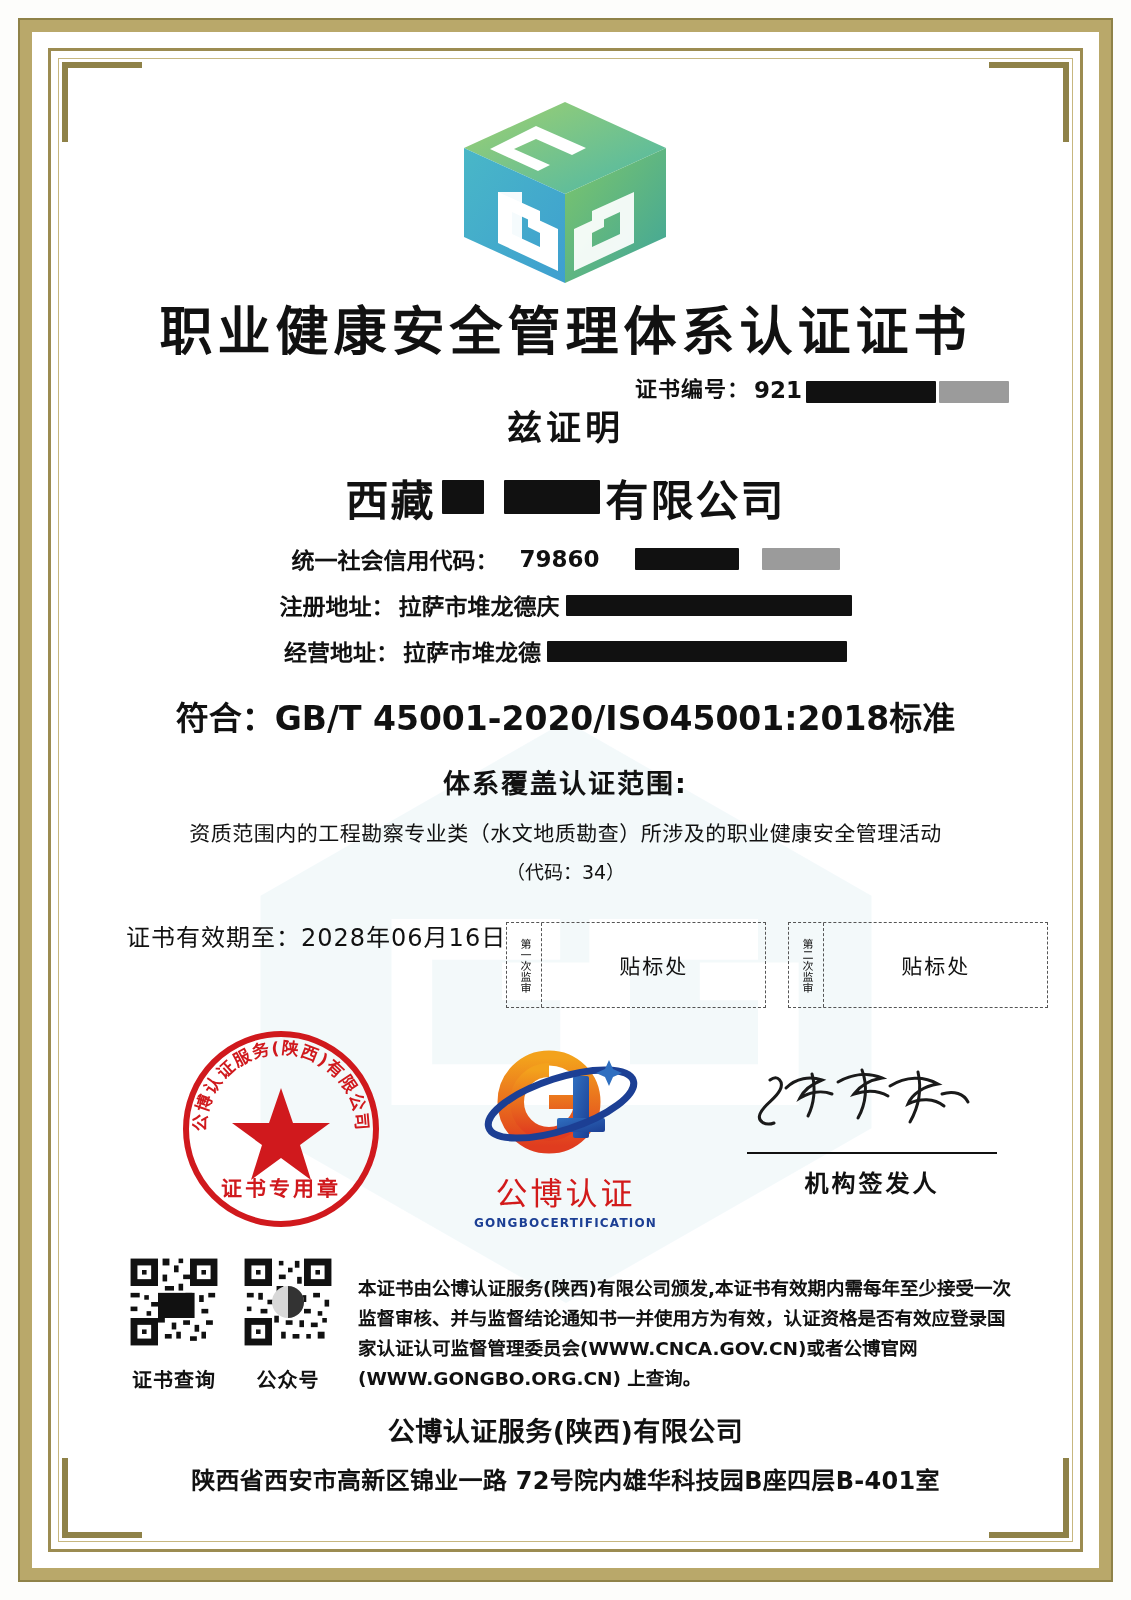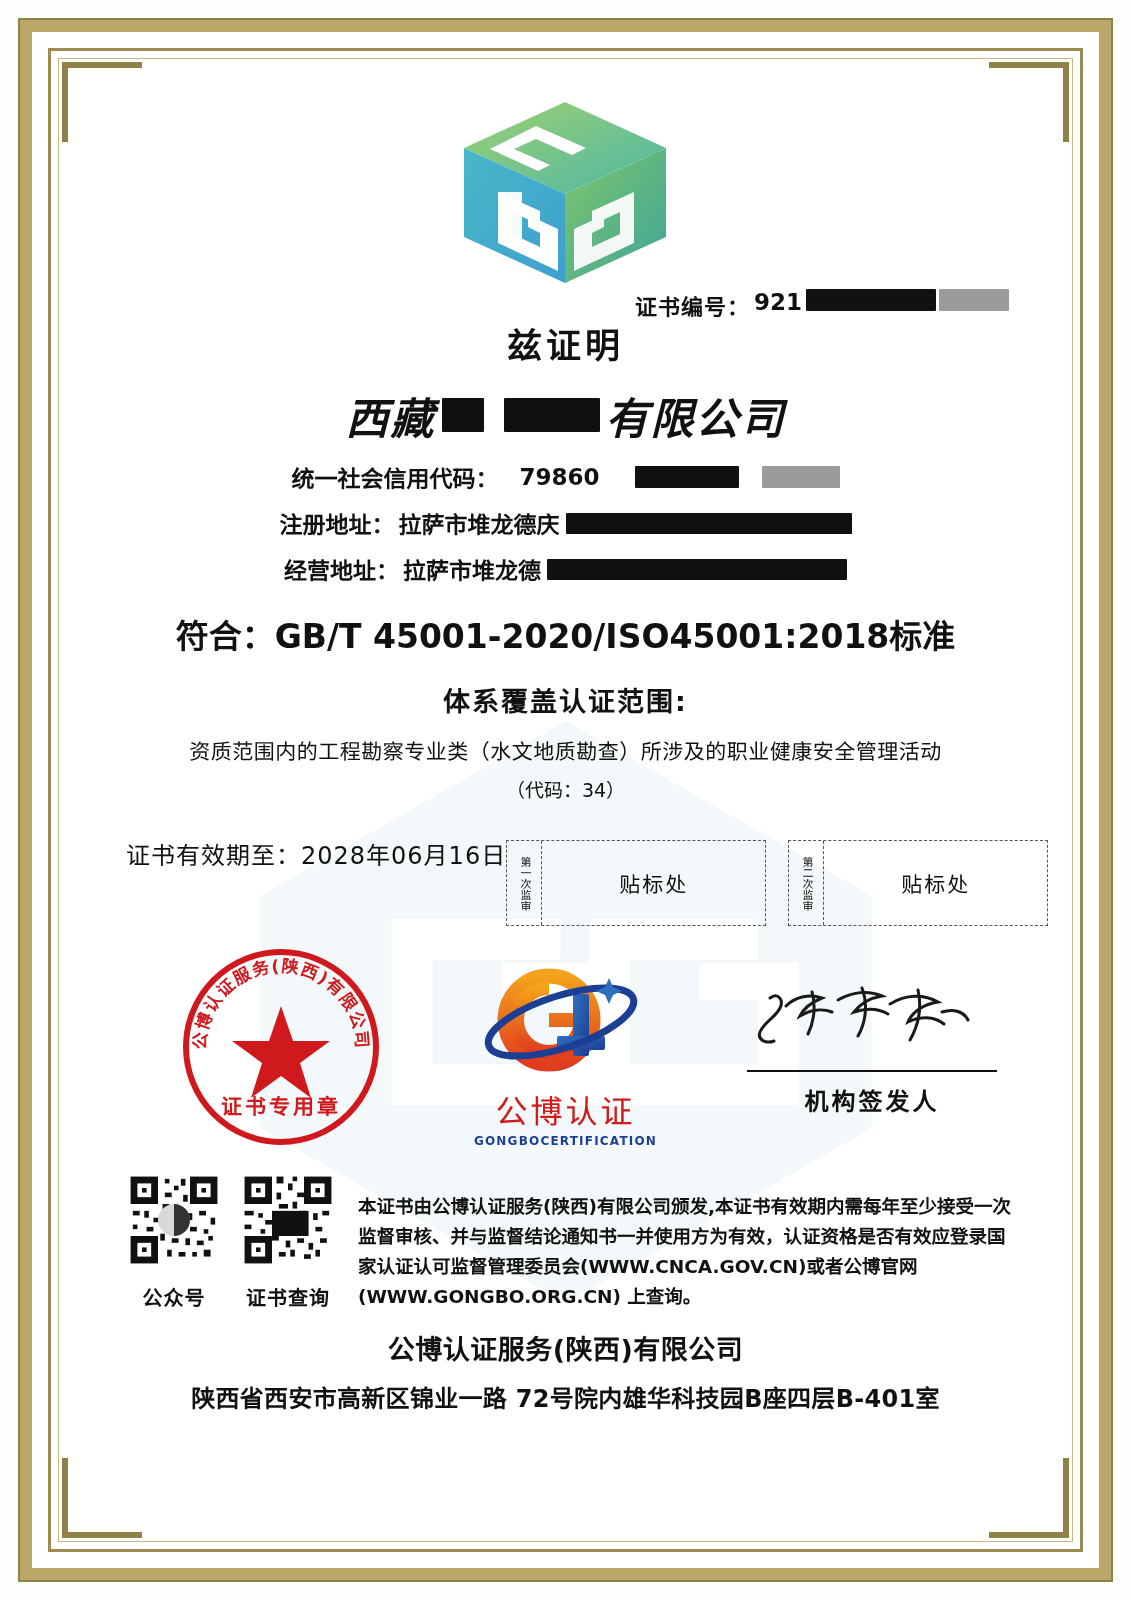--- a/index.html
+++ b/index.html
@@ -59,22 +59,22 @@
   .cert-title{
     margin-top:14px;
     font-size:53px;
     font-weight:bold;
     letter-spacing:5px;
     color:#111;
     line-height:1.08;
     white-space:nowrap;
   }
   .cert-no-row{
-    margin-top:0;
-    display:flex;justify-content:flex-end;align-items:flex-start;
+    margin-top:11px;
+    display:flex;justify-content:flex-end;align-items:flex-end;
     padding-right:30px;
   }
   .cert-no-label{
     font-size:22px;font-weight:bold;color:#111;letter-spacing:1px;
   }
   .cert-no-value{
     font-size:23px;font-weight:bold;color:#111;margin-left:4px;
   }
   .redact{
     display:inline-block;vertical-align:middle;
@@ -82,21 +82,21 @@
   }
   .redact.grey{background:#9b9b9b;}
   .redact.dark{background:#111;}
   .hereby{
     margin-top:-4px;
     font-size:35px;font-weight:bold;letter-spacing:4px;color:#111;
   }
   .company{
     margin-top:16px;
     font-size:43px;font-weight:bold;letter-spacing:2px;color:#111;
-    display:flex;align-items:center;justify-content:center;gap:6px;font-style:italic;
+    display:flex;align-items:center;justify-content:center;gap:6px;
   }
   .credit-row{
     margin-top:14px;
     font-size:23px;font-weight:bold;color:#111;
     display:flex;align-items:center;justify-content:center;gap:21px;
   }
   .addr{
     margin-top:12px;
     font-size:23px;font-weight:bold;color:#111;
     display:flex;align-items:center;justify-content:center;gap:4px;
@@ -247,20 +247,21 @@
 
         <g fill="#ffffff">
           <path d="M78 26 l50 22 -14 7 -36 -16 -22 10 36 16 -12 6 -48 -22z"></path>
           <path d="M40 92 h24 v56 l-24 -11z" opacity="0.95"></path>
           <path d="M40 92 l42 19 v14 l-28 -13 v22 l28 13 v-14 l-12 -6 v-12 l30 14 v42 l-60 -28z"></path>
           <path d="M176 92 l-42 19 v14 l28 -13 v22 l-28 13 v-14 l12 -6 v-12 l-30 14 v42 l60 -28z" opacity="0.92"></path>
         </g>
       </svg>
 
       
+      <div class="cert-title">职业健康安全管理体系认证证书</div>
 
       
       <div class="cert-no-row">
         <span class="cert-no-label">证书编号：</span>
         <span class="cert-no-value">921</span>
         <span class="redact dark" style="width:130px;height:22px;margin-left:4px;"></span>
         <span class="redact grey" style="width:70px;height:22px;margin-left:3px;"></span>
       </div>
 
       
@@ -378,20 +379,69 @@
             </g>
           </svg>
           <div class="sign-line"></div>
           <div class="sign-label">机构签发人</div>
         </div>
       </div>
 
       
       <div class="bottom-row">
         <div class="qr-group">
+          <div class="qr-item">
+            <svg class="qr-box" viewBox="0 0 42 42">
+              <rect width="42" height="42" fill="#fff"></rect>
+              <g fill="#111">
+                <rect x="2" y="2" width="12" height="12"></rect>
+                  <rect x="28" y="2" width="12" height="12"></rect>
+                  <rect x="2" y="28" width="12" height="12"></rect>
+              </g>
+              <g fill="#fff">
+                <rect x="5" y="5" width="6" height="6"></rect>
+                  <rect x="31" y="5" width="6" height="6"></rect>
+                  <rect x="5" y="31" width="6" height="6"></rect>
+              </g>
+              <g fill="#111">
+                <rect x="7" y="7" width="2" height="2"></rect>
+                  <rect x="33" y="7" width="2" height="2"></rect>
+                  <rect x="7" y="33" width="2" height="2"></rect>
+                <rect x="16" y="2" width="3" height="3"></rect>
+                  <rect x="21" y="5" width="2" height="3"></rect>
+                  <rect x="16" y="9" width="2" height="3"></rect>
+                <rect x="23" y="2" width="2" height="2"></rect>
+                  <rect x="17" y="14" width="4" height="2"></rect>
+                  <rect x="23" y="13" width="2" height="3"></rect>
+                <rect x="2" y="17" width="4" height="2"></rect>
+                  <rect x="8" y="18" width="2" height="2"></rect>
+                  <rect x="11" y="21" width="3" height="2"></rect>
+                <rect x="16" y="19" width="7" height="7"></rect>
+                  <rect x="26" y="17" width="3" height="2"></rect>
+                  <rect x="32" y="18" width="2" height="3"></rect>
+                <rect x="36" y="17" width="3" height="2"></rect>
+                  <rect x="27" y="23" width="2" height="3"></rect>
+                  <rect x="33" y="24" width="3" height="2"></rect>
+                <rect x="2" y="23" width="3" height="2"></rect>
+                  <rect x="9" y="25" width="2" height="2"></rect>
+                  <rect x="14" y="28" width="3" height="2"></rect>
+                <rect x="20" y="30" width="2" height="3"></rect>
+                  <rect x="25" y="29" width="3" height="2"></rect>
+                  <rect x="30" y="31" width="2" height="3"></rect>
+                <rect x="35" y="29" width="3" height="2"></rect>
+                  <rect x="17" y="35" width="3" height="2"></rect>
+                  <rect x="22" y="34" width="2" height="3"></rect>
+                <rect x="28" y="36" width="3" height="2"></rect>
+                  <rect x="33" y="34" width="2" height="3"></rect>
+                  <rect x="25" y="9" width="3" height="2"></rect>
+              </g>
+              <rect x="14" y="17" width="16" height="11" fill="#111"></rect>
+            </svg>
+            <div class="qr-cap">证书查询</div>
+          </div>
           <div class="qr-item">
             <svg class="qr-box" viewBox="0 0 42 42">
               <rect width="42" height="42" fill="#fff"></rect>
               <g fill="#111">
                 <rect x="2" y="2" width="12" height="12"></rect>
                   <rect x="28" y="2" width="12" height="12"></rect>
                   <rect x="2" y="28" width="12" height="12"></rect>
               </g>
               <g fill="#fff">
                 <rect x="5" y="5" width="6" height="6"></rect>
@@ -428,69 +478,20 @@
                   <rect x="23" y="35" width="3" height="2"></rect>
                 <rect x="29" y="35" width="2" height="2"></rect>
                   <rect x="34" y="34" width="3" height="3"></rect>
                   <rect x="25" y="10" width="2" height="3"></rect>
               </g>
               <circle cx="21" cy="21" r="7" fill="#d8d8d8"></circle>
               <path d="M21 14 a7 7 0 0 1 0 14z" fill="#333"></path>
             </svg>
             <div class="qr-cap">公众号</div>
           </div>
-          <div class="qr-item">
-            <svg class="qr-box" viewBox="0 0 42 42">
-              <rect width="42" height="42" fill="#fff"></rect>
-              <g fill="#111">
-                <rect x="2" y="2" width="12" height="12"></rect>
-                  <rect x="28" y="2" width="12" height="12"></rect>
-                  <rect x="2" y="28" width="12" height="12"></rect>
-              </g>
-              <g fill="#fff">
-                <rect x="5" y="5" width="6" height="6"></rect>
-                  <rect x="31" y="5" width="6" height="6"></rect>
-                  <rect x="5" y="31" width="6" height="6"></rect>
-              </g>
-              <g fill="#111">
-                <rect x="7" y="7" width="2" height="2"></rect>
-                  <rect x="33" y="7" width="2" height="2"></rect>
-                  <rect x="7" y="33" width="2" height="2"></rect>
-                <rect x="16" y="2" width="3" height="3"></rect>
-                  <rect x="21" y="5" width="2" height="3"></rect>
-                  <rect x="16" y="9" width="2" height="3"></rect>
-                <rect x="23" y="2" width="2" height="2"></rect>
-                  <rect x="17" y="14" width="4" height="2"></rect>
-                  <rect x="23" y="13" width="2" height="3"></rect>
-                <rect x="2" y="17" width="4" height="2"></rect>
-                  <rect x="8" y="18" width="2" height="2"></rect>
-                  <rect x="11" y="21" width="3" height="2"></rect>
-                <rect x="16" y="19" width="7" height="7"></rect>
-                  <rect x="26" y="17" width="3" height="2"></rect>
-                  <rect x="32" y="18" width="2" height="3"></rect>
-                <rect x="36" y="17" width="3" height="2"></rect>
-                  <rect x="27" y="23" width="2" height="3"></rect>
-                  <rect x="33" y="24" width="3" height="2"></rect>
-                <rect x="2" y="23" width="3" height="2"></rect>
-                  <rect x="9" y="25" width="2" height="2"></rect>
-                  <rect x="14" y="28" width="3" height="2"></rect>
-                <rect x="20" y="30" width="2" height="3"></rect>
-                  <rect x="25" y="29" width="3" height="2"></rect>
-                  <rect x="30" y="31" width="2" height="3"></rect>
-                <rect x="35" y="29" width="3" height="2"></rect>
-                  <rect x="17" y="35" width="3" height="2"></rect>
-                  <rect x="22" y="34" width="2" height="3"></rect>
-                <rect x="28" y="36" width="3" height="2"></rect>
-                  <rect x="33" y="34" width="2" height="3"></rect>
-                  <rect x="25" y="9" width="3" height="2"></rect>
-              </g>
-              <rect x="14" y="17" width="16" height="11" fill="#111"></rect>
-            </svg>
-            <div class="qr-cap">证书查询</div>
-          </div>
         </div>
         <div class="note">本证书由公博认证服务(陕西)有限公司颁发,本证书有效期内需每年至少接受一次监督审核、并与监督结论通知书一并使用方为有效，认证资格是否有效应登录国家认证认可监督管理委员会(WWW.CNCA.GOV.CN)或者公博官网(WWW.GONGBO.ORG.CN) 上查询。</div>
       </div>
 
       
       <div class="footer">
         <div class="footer-org">公博认证服务(陕西)有限公司</div>
         <div class="footer-addr">陕西省西安市高新区锦业一路 72号院内雄华科技园B座四层B-401室</div>
       </div>
 

